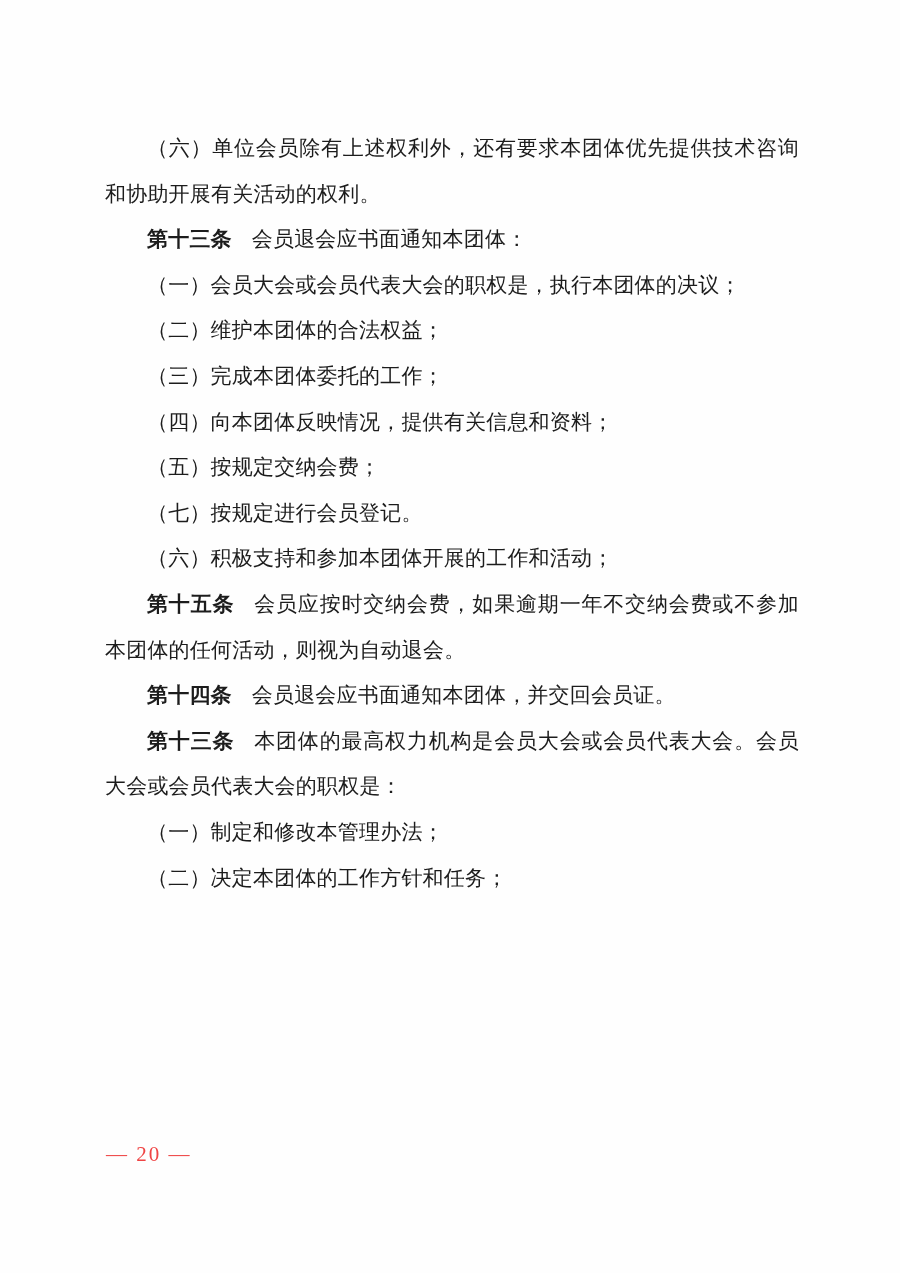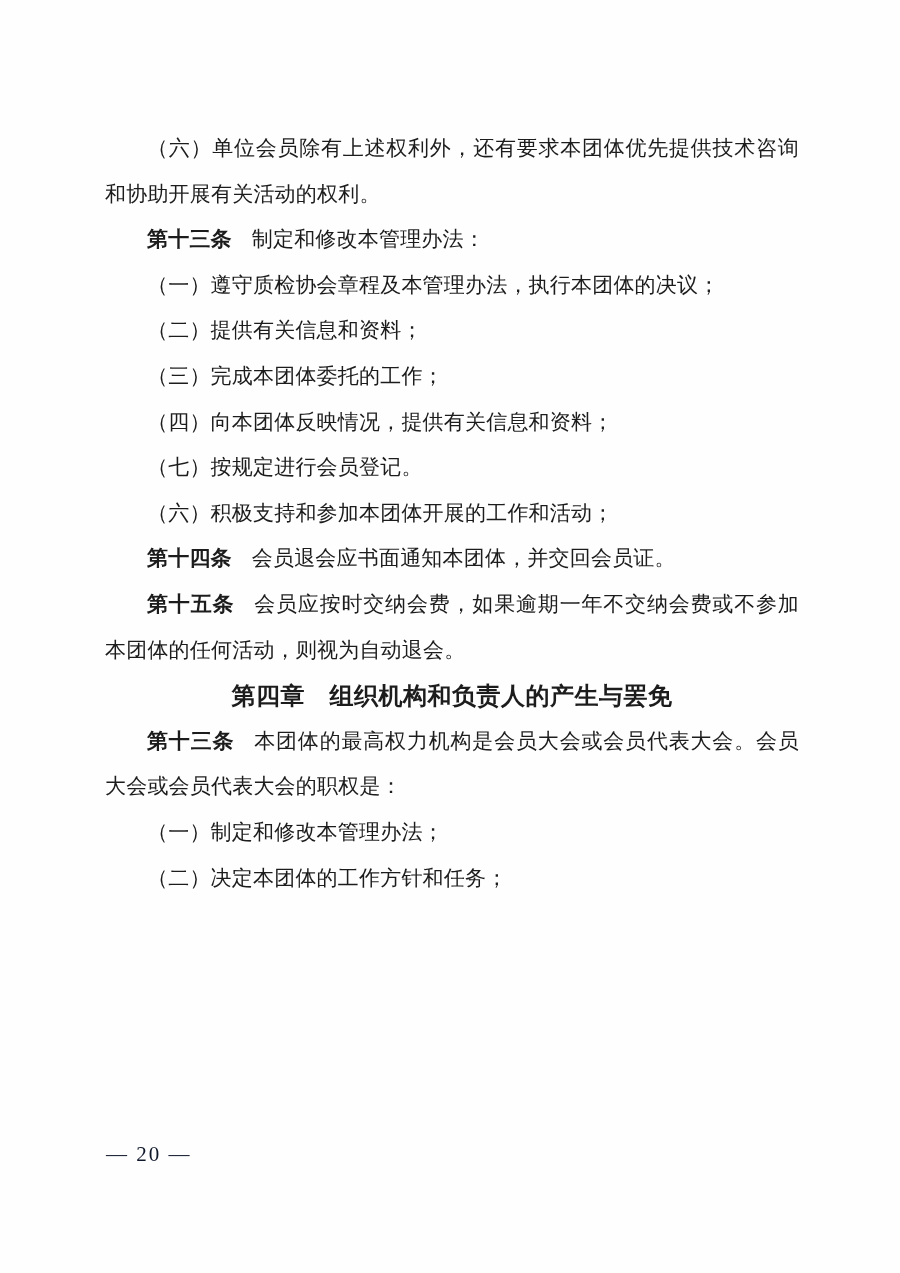--- a/index.html
+++ b/index.html
@@ -46,60 +46,60 @@
     text-indent: 0;
     letter-spacing: 0.5px;
   }
   .footer {
     position: absolute;
     left: 106px;
     top: 1132px;
     font-size: 21px;
     line-height: 45px;
     letter-spacing: 2px;
-    color: #0f172a;
+    color: #ef4444;
   }
 </style>
 </head>
 <body>
 
 <div class="page">
   <div class="content">
       <p class="para">
     <span>（六）单位会员除有上述权利外，还有要求本团体优先提供技术咨询和协助开展有关活动的权利。</span>
   </p>
       <p class="para">
-    <span class="term">第十三条</span><span>制定和修改本管理办法：</span>
+    <span class="term">第十三条</span><span>会员退会应书面通知本团体：</span>
   </p>
       <p class="para">
-    <span>（一）遵守质检协会章程及本管理办法，执行本团体的决议；</span>
+    <span>（一）会员大会或会员代表大会的职权是，执行本团体的决议；</span>
   </p>
       <p class="para">
-    <span>（二）提供有关信息和资料；</span>
+    <span>（二）维护本团体的合法权益；</span>
   </p>
       <p class="para">
     <span>（三）完成本团体委托的工作；</span>
   </p>
       <p class="para">
     <span>（四）向本团体反映情况，提供有关信息和资料；</span>
   </p>
       <p class="para">
+    <span>（五）按规定交纳会费；</span>
+  </p>
+      <p class="para">
     <span>（七）按规定进行会员登记。</span>
   </p>
       <p class="para">
     <span>（六）积极支持和参加本团体开展的工作和活动；</span>
   </p>
       <p class="para">
-    <span class="term">第十四条</span><span>会员退会应书面通知本团体，并交回会员证。</span>
+    <span class="term">第十五条</span><span>会员应按时交纳会费，如果逾期一年不交纳会费或不参加本团体的任何活动，则视为自动退会。</span>
   </p>
       <p class="para">
-    <span class="term">第十五条</span><span>会员应按时交纳会费，如果逾期一年不交纳会费或不参加本团体的任何活动，则视为自动退会。</span>
-  </p>
-      <p class="chapter">
-    <span>第四章　组织机构和负责人的产生与罢免</span>
+    <span class="term">第十四条</span><span>会员退会应书面通知本团体，并交回会员证。</span>
   </p>
       <p class="para">
     <span class="term">第十三条</span><span>本团体的最高权力机构是会员大会或会员代表大会。会员大会或会员代表大会的职权是：</span>
   </p>
       <p class="para">
     <span>（一）制定和修改本管理办法；</span>
   </p>
       <p class="para">
     <span>（二）决定本团体的工作方针和任务；</span>
   </p>

